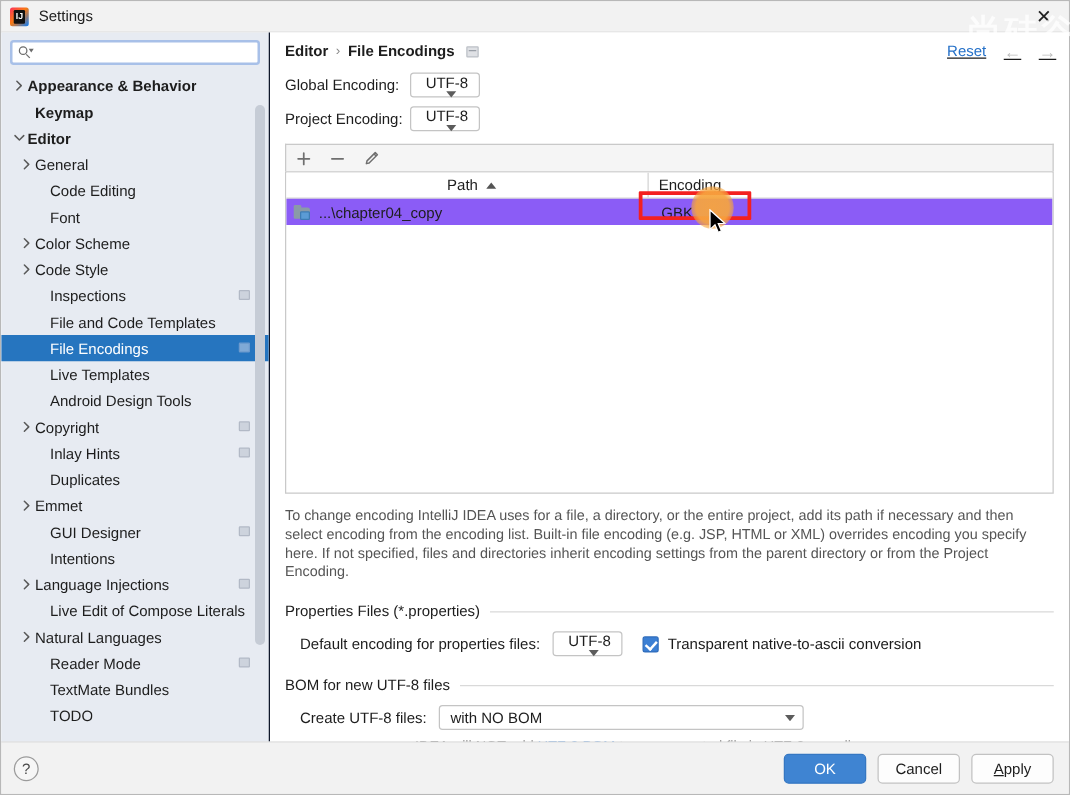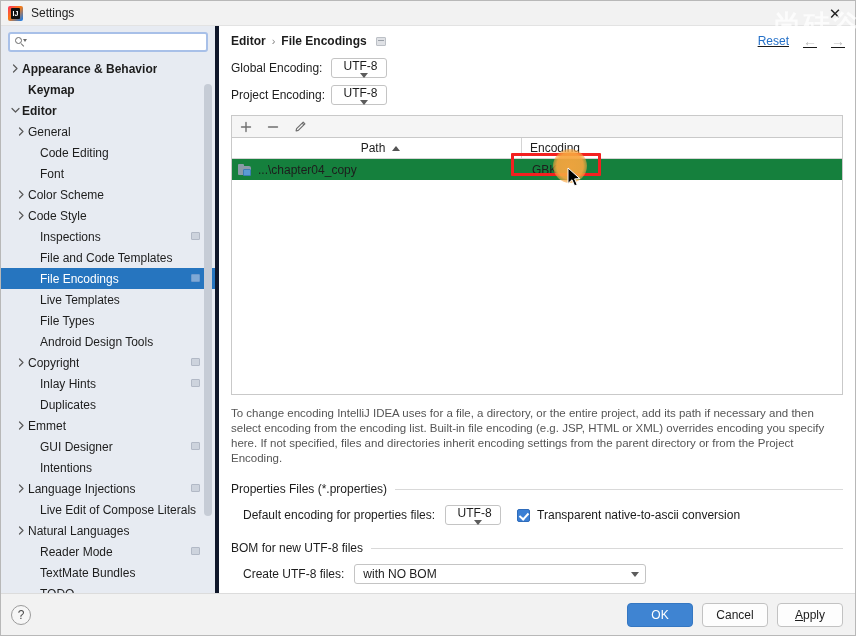--- a/index.html
+++ b/index.html
@@ -50,21 +50,21 @@
     font-size:27px;font-weight:bold;color:rgba(255,255,255,.72);
     letter-spacing:2px;pointer-events:none;white-space:nowrap;
     font-family:"DejaVu Sans",sans-serif;
   }
   
   .body{flex:1 1 auto;display:flex;min-height:0;background:#fff;}
   
   .sidebar{
     width:214px;flex:0 0 214px;background:#e7ebf2;
     display:flex;flex-direction:column;position:relative;
-    border-right:4px solid #0f172a;
+    border-right:1px solid #0f172a;
   }
   .search-wrap{padding:6px 7px 5px 7px;}
   .search-box{
     height:20px;background:#fff;border:2px solid #a8c0e8;border-radius:3px;
     display:flex;align-items:center;padding:0 5px;box-sizing:border-box;
   }
   .search-icon{
     width:11px;height:11px;flex:0 0 11px;position:relative;margin-right:3px;
   }
   .search-icon .circ{
@@ -176,21 +176,21 @@
   }
   .th.path{width:290px;flex:0 0 290px;border-right:1px solid #d4d4d4;justify-content:center;}
   .th.enc{flex:1 1 auto;}
   .sort-asc{
     margin-left:7px;width:0;height:0;
     border-left:4px solid transparent;border-right:4px solid transparent;
     border-bottom:5px solid #545454;
   }
   .tbl-body{flex:1 1 auto;position:relative;}
   .trow{
-    height:21px;display:flex;align-items:center;background:#15803d;
+    height:21px;display:flex;align-items:center;background:#8b5cf6;
   }
   .td{font-size:12px;color:#1d1d1d;display:flex;align-items:center;box-sizing:border-box;}
   .td.path{width:290px;flex:0 0 290px;padding-left:6px;}
   .td.enc{flex:1 1 auto;padding-left:10px;}
   .folder-ico{
     width:14px;height:12px;flex:0 0 14px;margin-right:6px;position:relative;
   }
   .folder-ico .back{
     position:absolute;left:0;top:2px;width:13px;height:9px;background:#8a9aa8;
     border-radius:1px 2px 1px 1px;
@@ -350,24 +350,20 @@
             <span class="lbl">File and Code Templates</span>
           </div>
           <div class="tree-item indent2 selected">
             <span class="arrow"></span>
             <span class="lbl">File Encodings</span>
             <span class="badge-ico"></span>
           </div>
           <div class="tree-item indent2">
             <span class="arrow"></span>
             <span class="lbl">Live Templates</span>
-          </div>
-          <div class="tree-item indent2">
-            <span class="arrow"></span>
-            <span class="lbl">File Types</span>
           </div>
           <div class="tree-item indent2">
             <span class="arrow"></span>
             <span class="lbl">Android Design Tools</span>
           </div>
           <div class="tree-item indent1">
             <span class="arrow">
               <svg width="7" height="9" viewBox="0 0 7 9">
                 <path d="M1.5 1 L5 4.5 L1.5 8" fill="none" stroke="currentColor" stroke-width="1.2" stroke-linecap="round" stroke-linejoin="round"></path>
               </svg>

